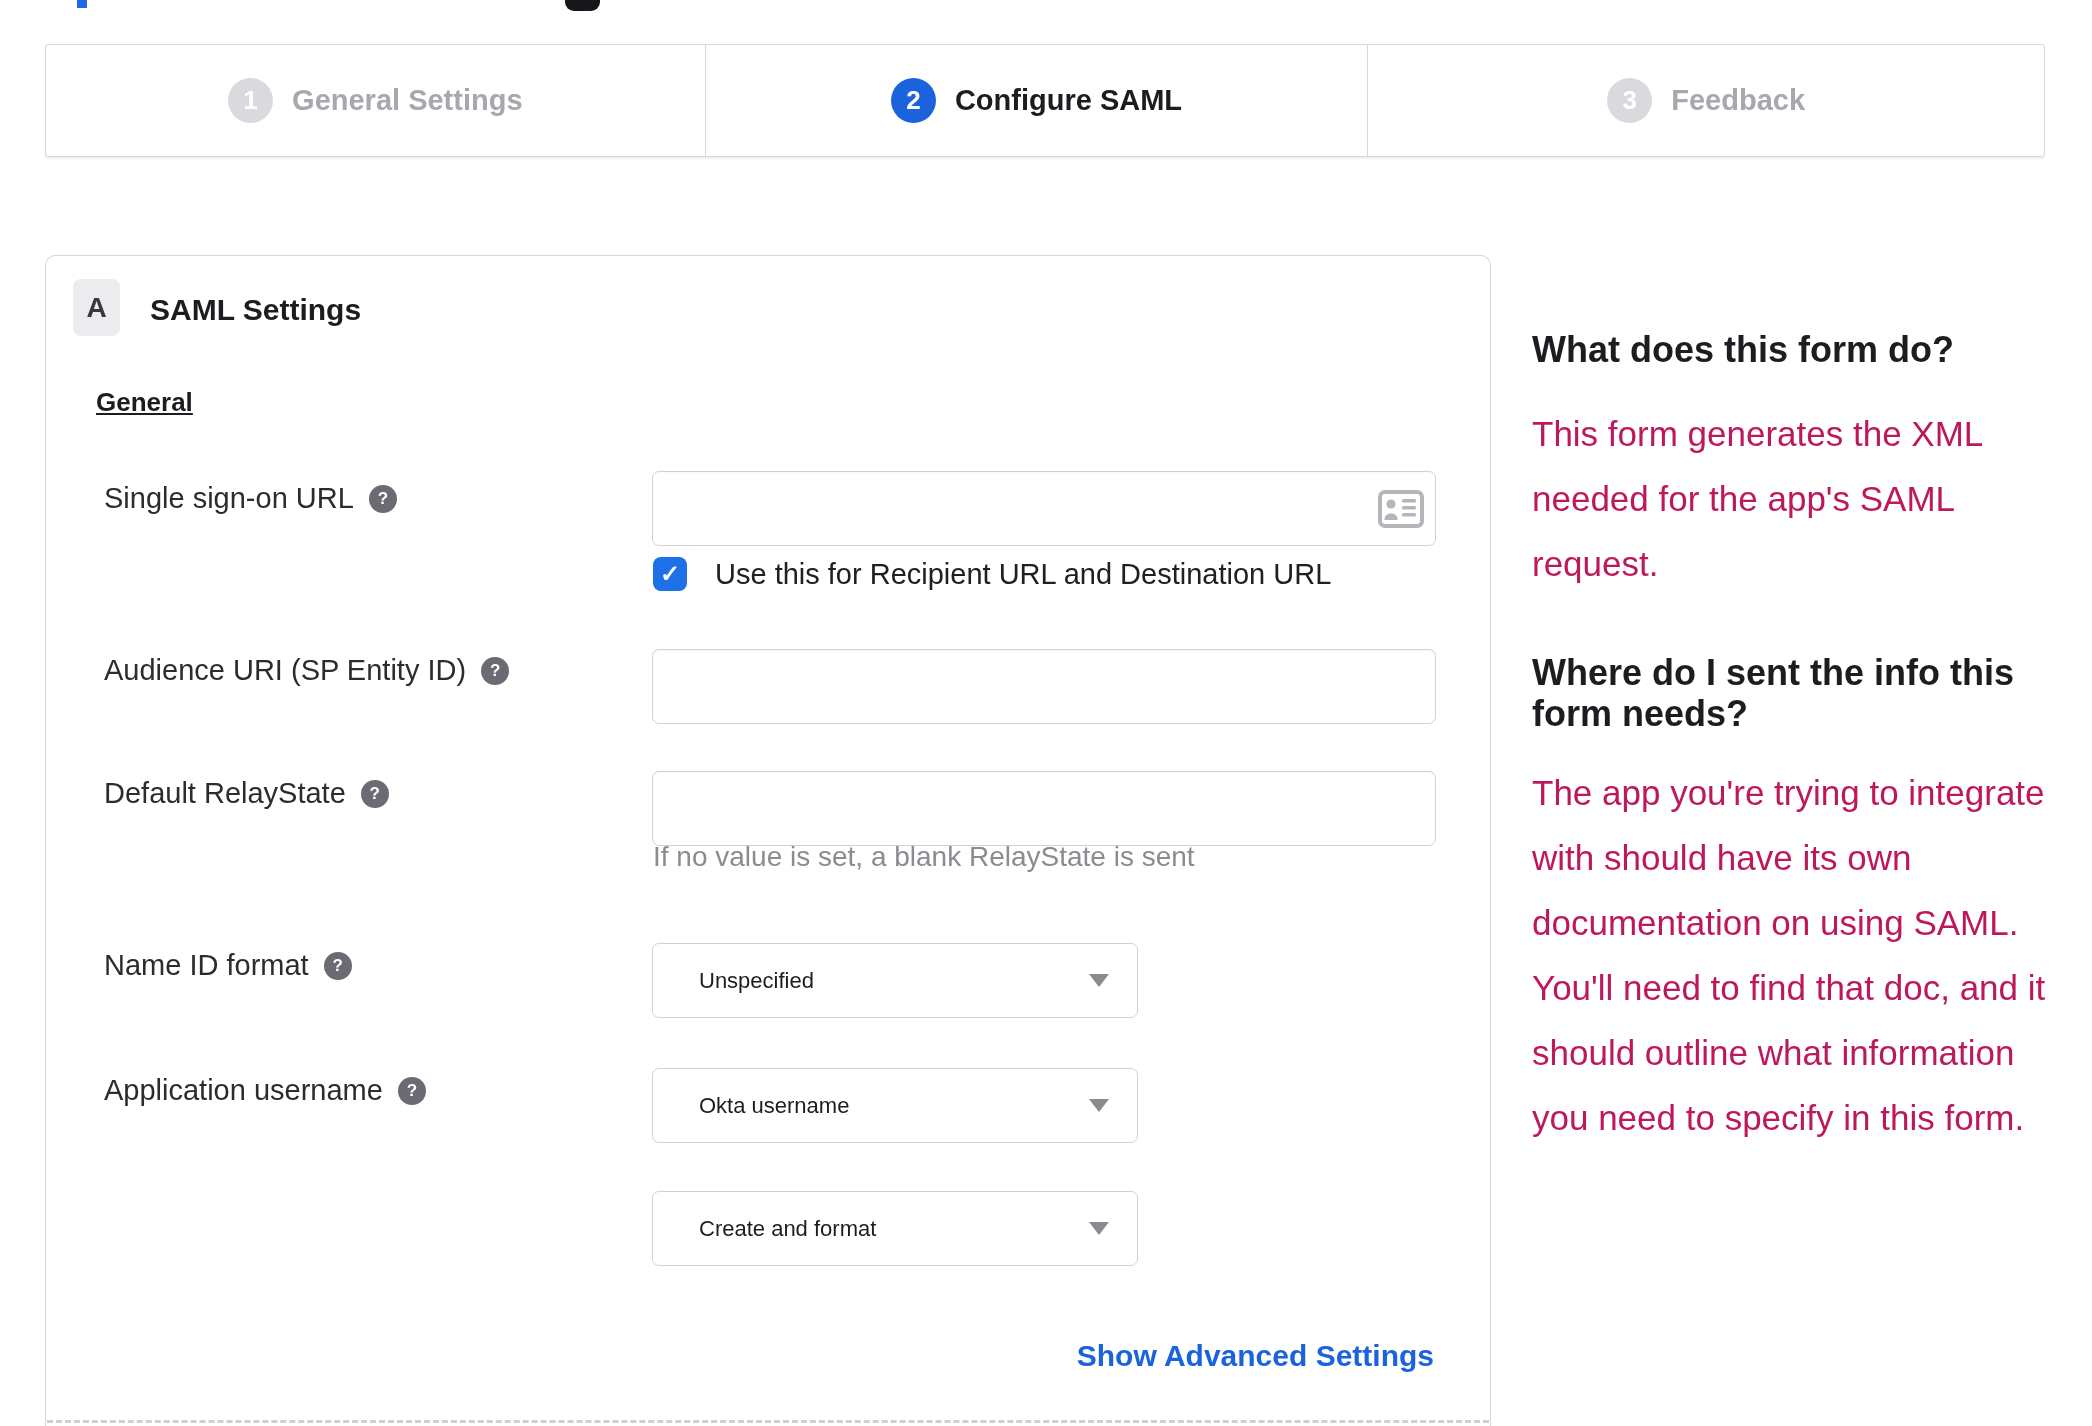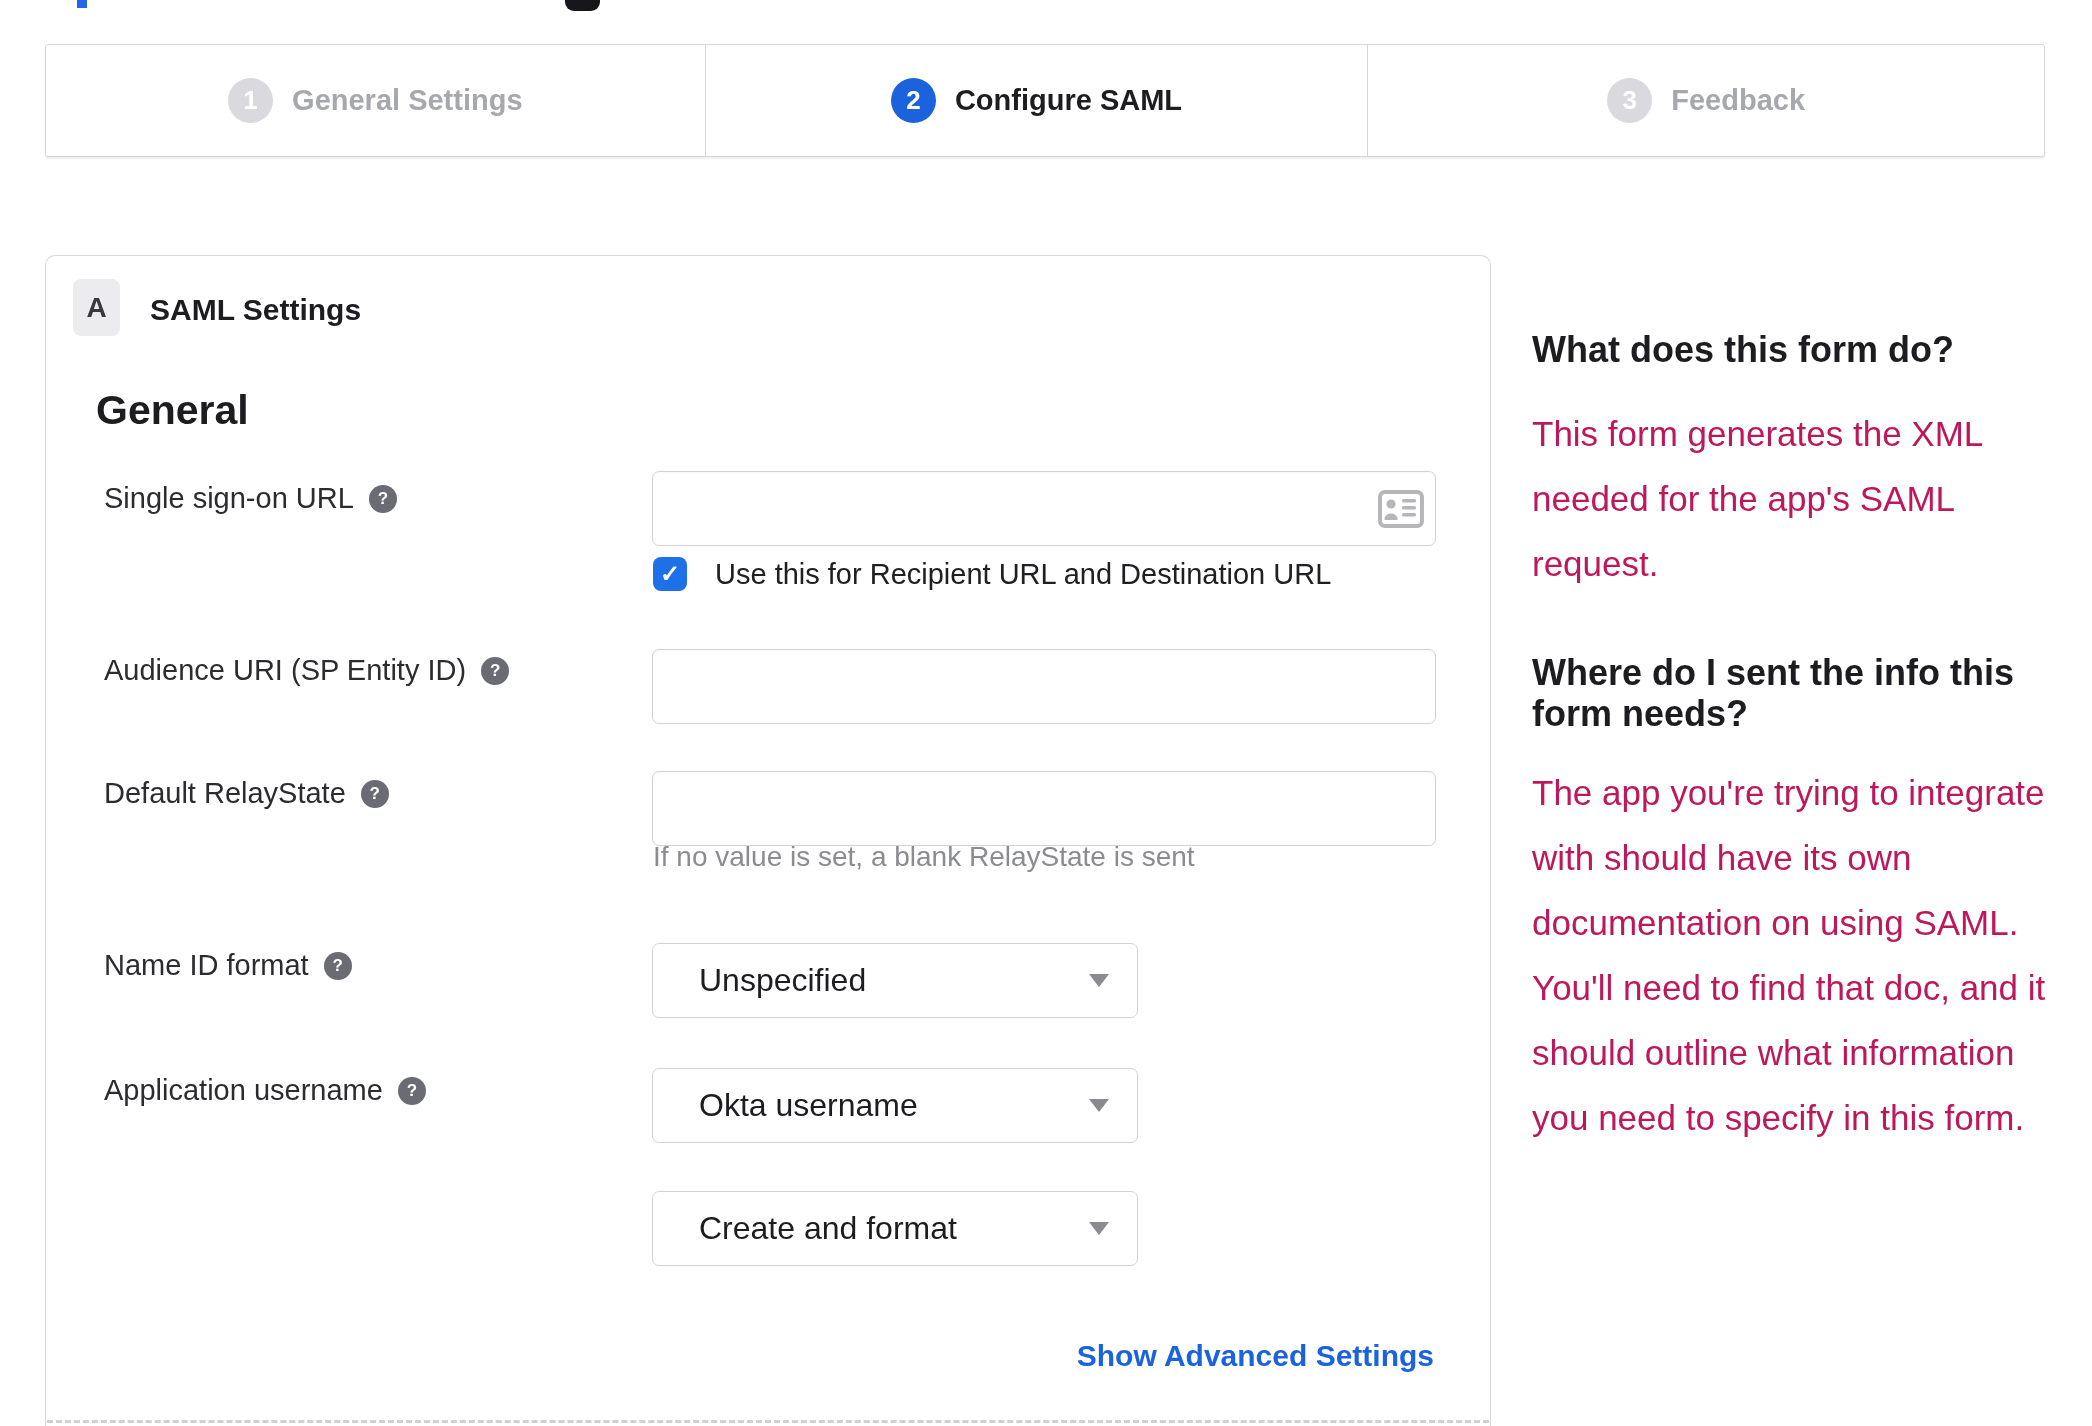--- a/index.html
+++ b/index.html
@@ -32,21 +32,21 @@
   .step.active .step-label{color:#1d1d21;text-align:center;}
 
   
   .panel{position:absolute;left:45px;top:255px;width:1446px;height:1171px;
     border:1px solid #d7d7dc;border-bottom:none;border-radius:10px 10px 0 0;background:#fff;}
   .panel-dash{position:absolute;left:1px;right:1px;top:1164px;border-top:3px dashed #cfcfd4;}
 
   .badge-a{position:absolute;left:27px;top:23px;width:47px;height:57px;border-radius:8px;background:#ececee;
     display:flex;align-items:center;justify-content:center;font-size:28px;font-weight:bold;color:#38383d;}
   .panel-title{position:absolute;left:104px;top:37px;font-size:30px;font-weight:bold;color:#1d1d21;}
-  .section-title{position:absolute;left:50px;top:131px;font-size:41px;font-weight:bold;color:#1d1d21;}
+  .section-title{position:absolute;left:50px;top:131px;font-size:26px;font-weight:bold;color:#1d1d21;text-decoration:underline;}
 
   .row-label{position:absolute;left:58px;display:flex;align-items:center;gap:15px;
     font-size:29px;color:#2c2c30;white-space:nowrap;}
   .help{width:28px;height:28px;border-radius:50%;background:#6b6b73;color:#fff;
     display:flex;align-items:center;justify-content:center;font-size:17px;font-weight:bold;flex:0 0 auto;}
 
   .tinput{position:absolute;left:606px;width:784px;height:75px;border:1px solid #d2d2d6;border-radius:7px;
     background:#fff;font-family:"Liberation Sans",sans-serif;font-size:29px;color:#1d1d21;padding:0 64px 0 22px;
     box-shadow:inset 0 1px 2px rgba(0,0,0,0.03);outline:none;}
   .input-wrap{position:absolute;left:606px;width:784px;height:75px;}
@@ -56,21 +56,21 @@
   .checkbox-row{position:absolute;left:607px;top:301px;display:flex;align-items:center;gap:28px;}
   .checkbox{width:34px;height:34px;border-radius:8px;background:var(--checkbox_blue);
     display:flex;align-items:center;justify-content:center;color:#fff;font-size:24px;font-weight:bold;flex:0 0 auto;}
   .checkbox-label{font-size:29px;color:#202024;white-space:nowrap;}
 
   .hint{position:absolute;left:607px;top:585px;font-size:28px;color:#8b8b92;white-space:nowrap;}
 
   .select{position:absolute;left:606px;width:486px;height:75px;border:1px solid #d2d2d6;border-radius:7px;
     background:#fff;display:flex;align-items:center;justify-content:space-between;
     padding:0 28px 0 46px;cursor:pointer;}
-  .select-value{font-size:32px;color:#1d1d21;white-space:nowrap;}
+  .select-value{font-size:22px;color:#1d1d21;white-space:nowrap;}
   .caret{width:0;height:0;border-left:10px solid transparent;border-right:10px solid transparent;
     border-top:13px solid #8a8a90;flex:0 0 auto;}
 
   .adv-link{position:absolute;right:56px;top:1083px;font-size:30px;font-weight:bold;
     color:var(--link_blue);text-decoration:none;white-space:nowrap;cursor:pointer;}
 
   
   .sidebar{position:absolute;left:1532px;top:329px;width:532px;}
   .sb-h{font-size:36px;font-weight:bold;color:#1d1d21;line-height:41px;}
   .sb-p{font-size:35px;color:#be185d;line-height:65px;}

